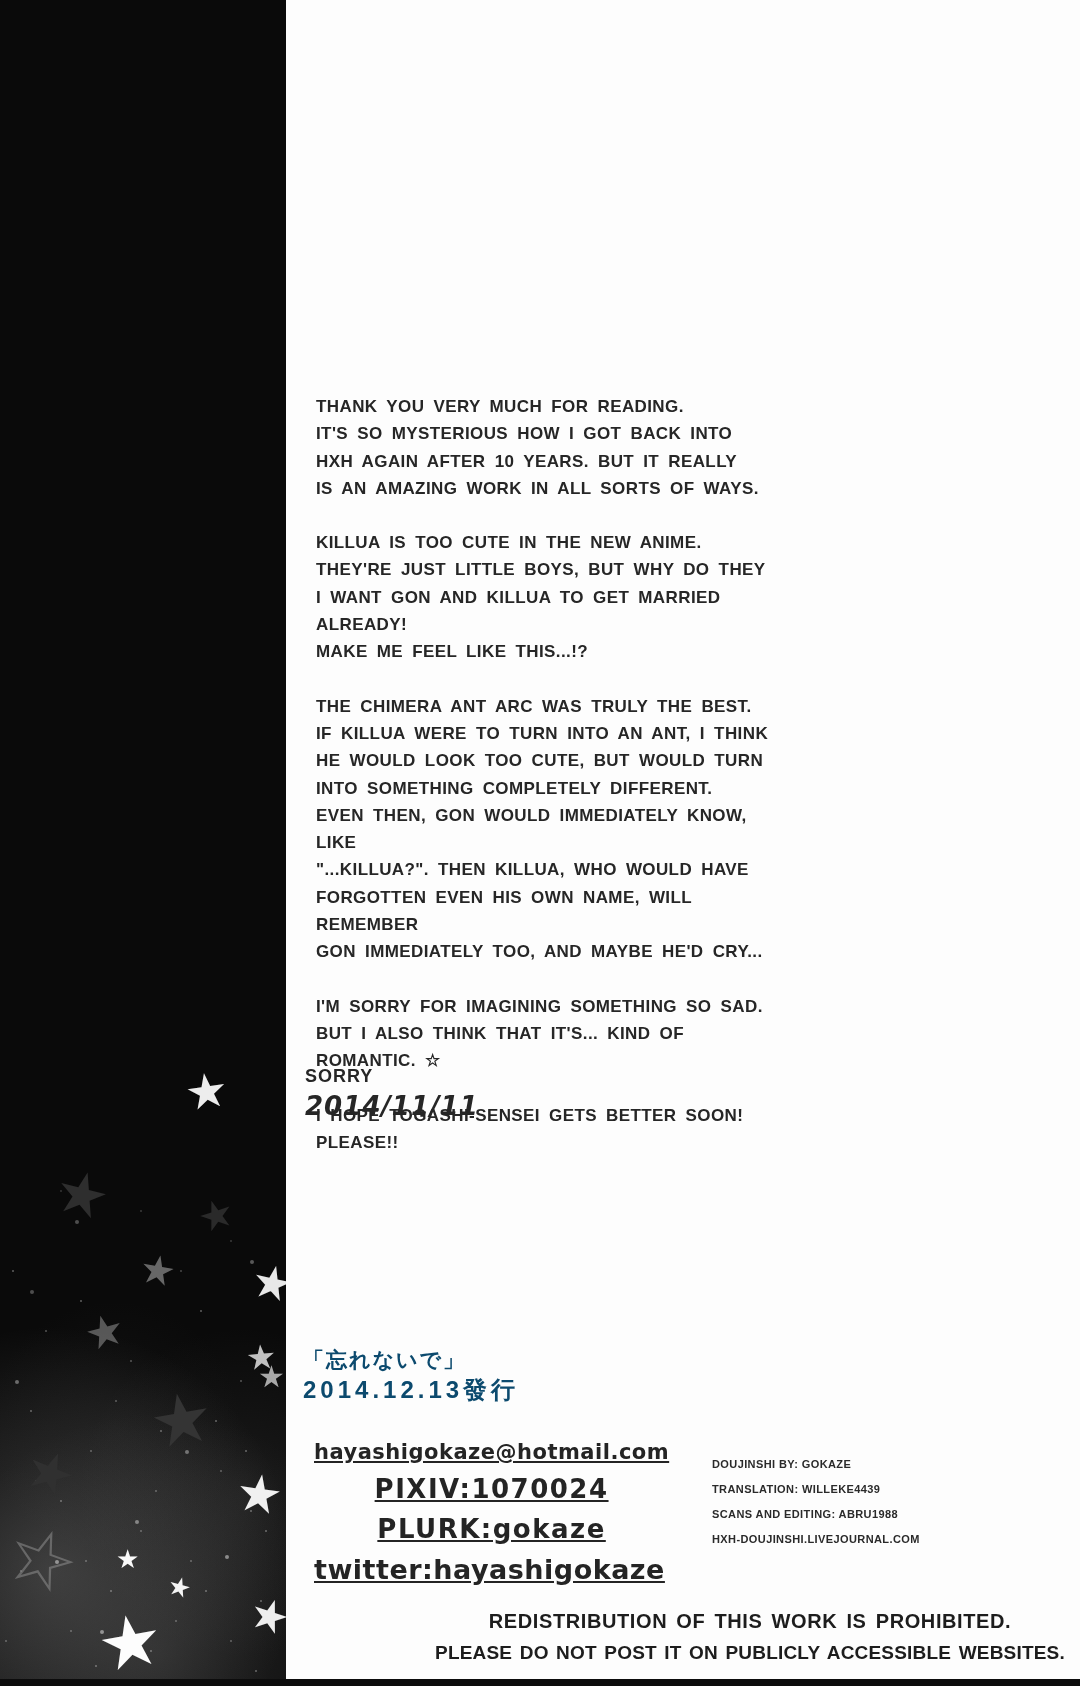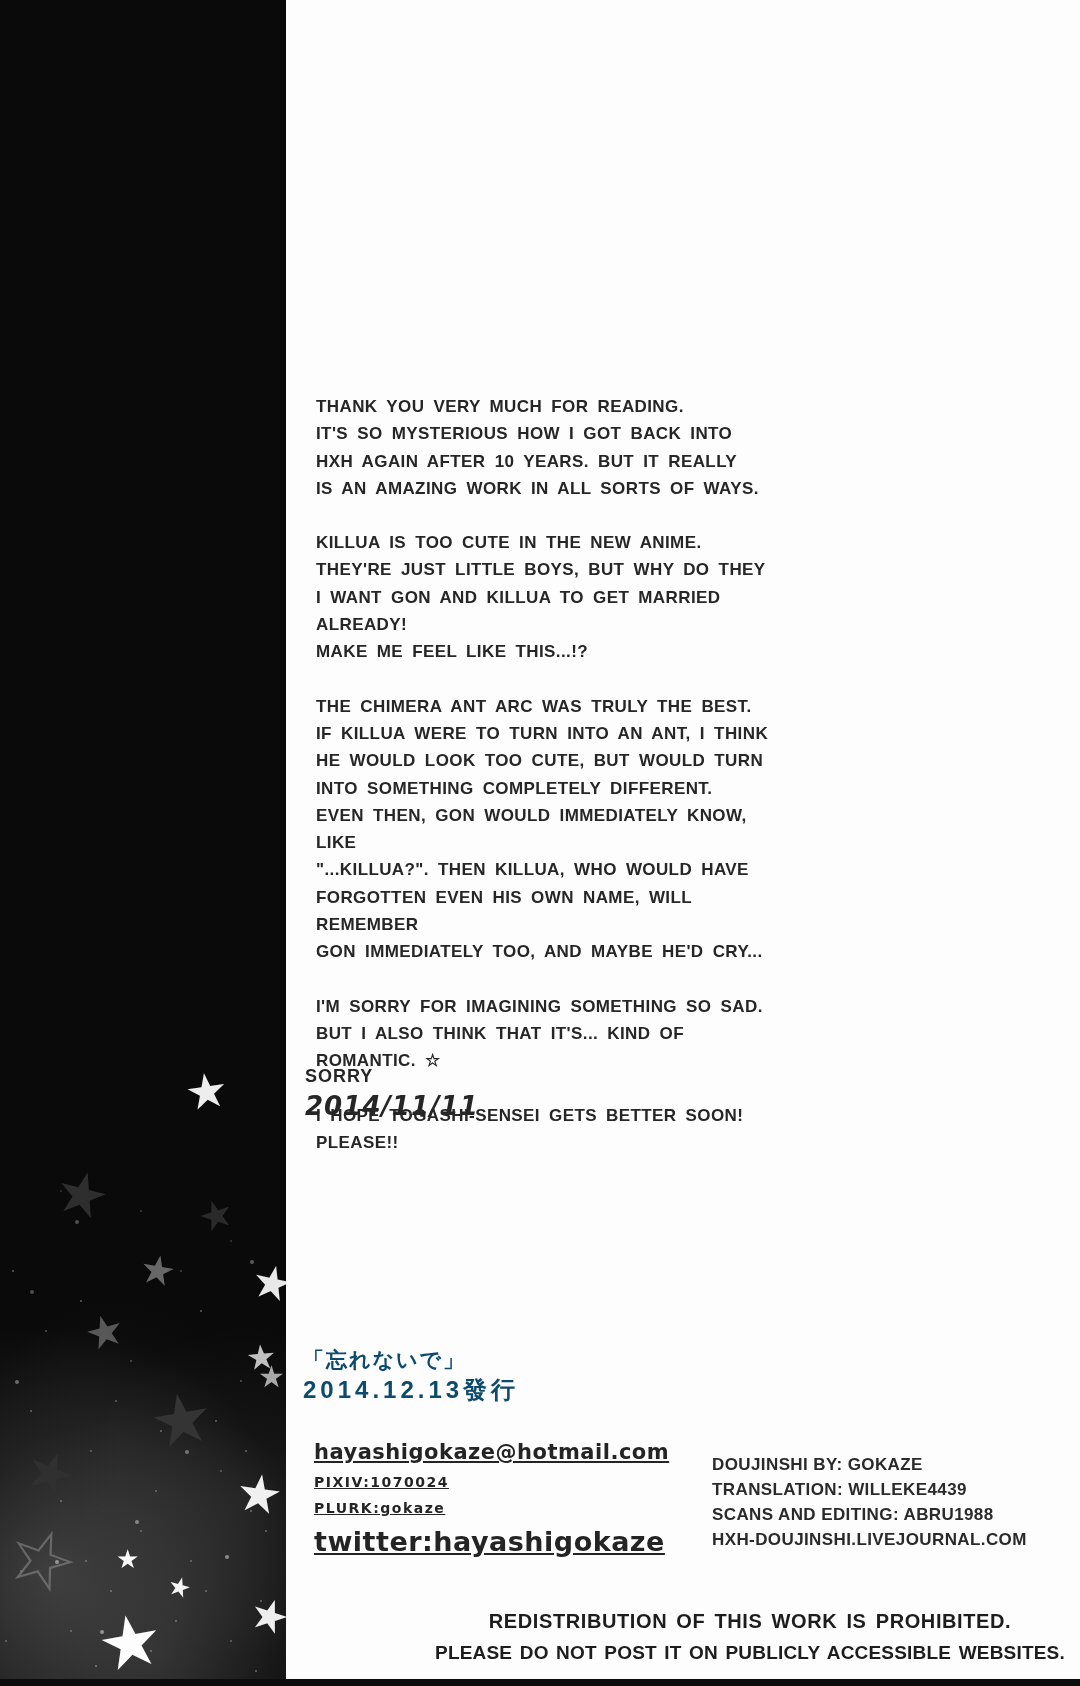--- a/index.html
+++ b/index.html
@@ -55,24 +55,24 @@
   .signature{position:absolute;left:305px;top:1066px;font-weight:bold;color:#262626;}
   .signature .name{font-size:18px;letter-spacing:1px;}
   .signature .date{font-size:26px;font-style:italic;letter-spacing:1px;margin-top:4px;font-family:"DejaVu Sans",sans-serif;}
   .bookinfo{position:absolute;left:303px;top:1346px;color:#0c4a6e;font-family:Liberation Sans, sans-serif;}
   .bookinfo .jp-title{font-size:21px;font-weight:bold;letter-spacing:2px;}
   .bookinfo .jp-date{font-size:24px;font-weight:bold;letter-spacing:4px;}
   .contact{position:absolute;left:314px;top:1440px;color:#242424;
     font-family:"DejaVu Sans",sans-serif;font-weight:bold;text-decoration:underline;}
   .contact div{margin-bottom:10px;}
   .contact .email{font-size:21px;letter-spacing:.5px;}
-  .contact .pixiv,.contact .plurk{font-size:14px;letter-spacing:1.5px;}
+  .contact .pixiv,.contact .plurk{font-size:26px;letter-spacing:1.5px;text-align:center;}
   .contact .twitter{font-size:27px;letter-spacing:.5px;}
   .credits{position:absolute;left:712px;top:1452px;color:#2a2a2a;
-    font-size:17px;font-weight:bold;letter-spacing:.4px;line-height:25px;}
+    font-size:11px;font-weight:bold;letter-spacing:.4px;line-height:25px;}
   .footer{position:absolute;left:286px;top:1610px;width:928px;text-align:center;color:#1d1d1d;}
   .footer .f1{font-size:20px;font-weight:bold;letter-spacing:.6px;word-spacing:3px;}
   .footer .f2{font-size:19px;font-weight:bold;letter-spacing:.2px;word-spacing:2px;margin-top:9px;}
 </style>
 </head>
 <body>
 
 <div class="page">
 
   <div class="sidebar">

